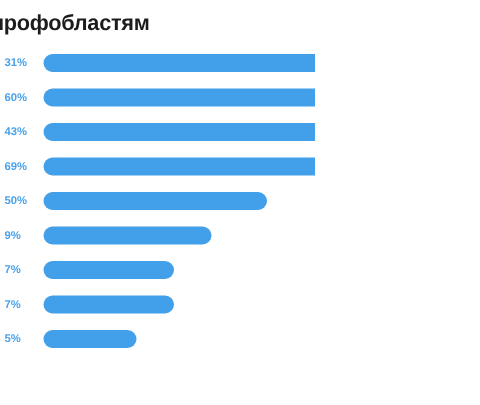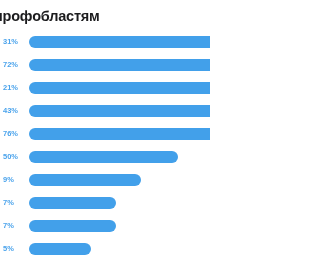--- a/index.html
+++ b/index.html
@@ -85,42 +85,36 @@
   <div class="bars-area">
 
     <div class="bar-row">
       <div class="bar-label" style="color: rgb(74, 163, 236);">31%</div>
       <div class="bar-track">
         <div class="bar-fill" style="width: 384.4px; background: rgb(66, 160, 234);"></div>
       </div>
     </div>
 
     <div class="bar-row">
-      <div class="bar-label" style="color: rgb(74, 163, 236);">72%</div>
+      <div class="bar-label" style="color: rgb(74, 163, 236);">60%</div>
       <div class="bar-track">
         <div class="bar-fill" style="width: 285.2px; background: rgb(66, 160, 234);"></div>
       </div>
     </div>
 
-    <div class="bar-row">
-      <div class="bar-label" style="color: rgb(74, 163, 236);">21%</div>
-      <div class="bar-track">
-        <div class="bar-fill" style="width: 260.4px; background: rgb(66, 160, 234);"></div>
-      </div>
-    </div>
 
     <div class="bar-row">
       <div class="bar-label" style="color: rgb(74, 163, 236);">43%</div>
       <div class="bar-track">
         <div class="bar-fill" style="width: 210.8px; background: rgb(66, 160, 234);"></div>
       </div>
     </div>
 
     <div class="bar-row">
-      <div class="bar-label" style="color: rgb(74, 163, 236);">76%</div>
+      <div class="bar-label" style="color: rgb(74, 163, 236);">69%</div>
       <div class="bar-track">
         <div class="bar-fill" style="width: 198.4px; background: rgb(66, 160, 234);"></div>
       </div>
     </div>
 
     <div class="bar-row">
       <div class="bar-label" style="color: rgb(74, 163, 236);">50%</div>
       <div class="bar-track">
         <div class="bar-fill" style="width: 148.8px; background: rgb(66, 160, 234);"></div>
       </div>

